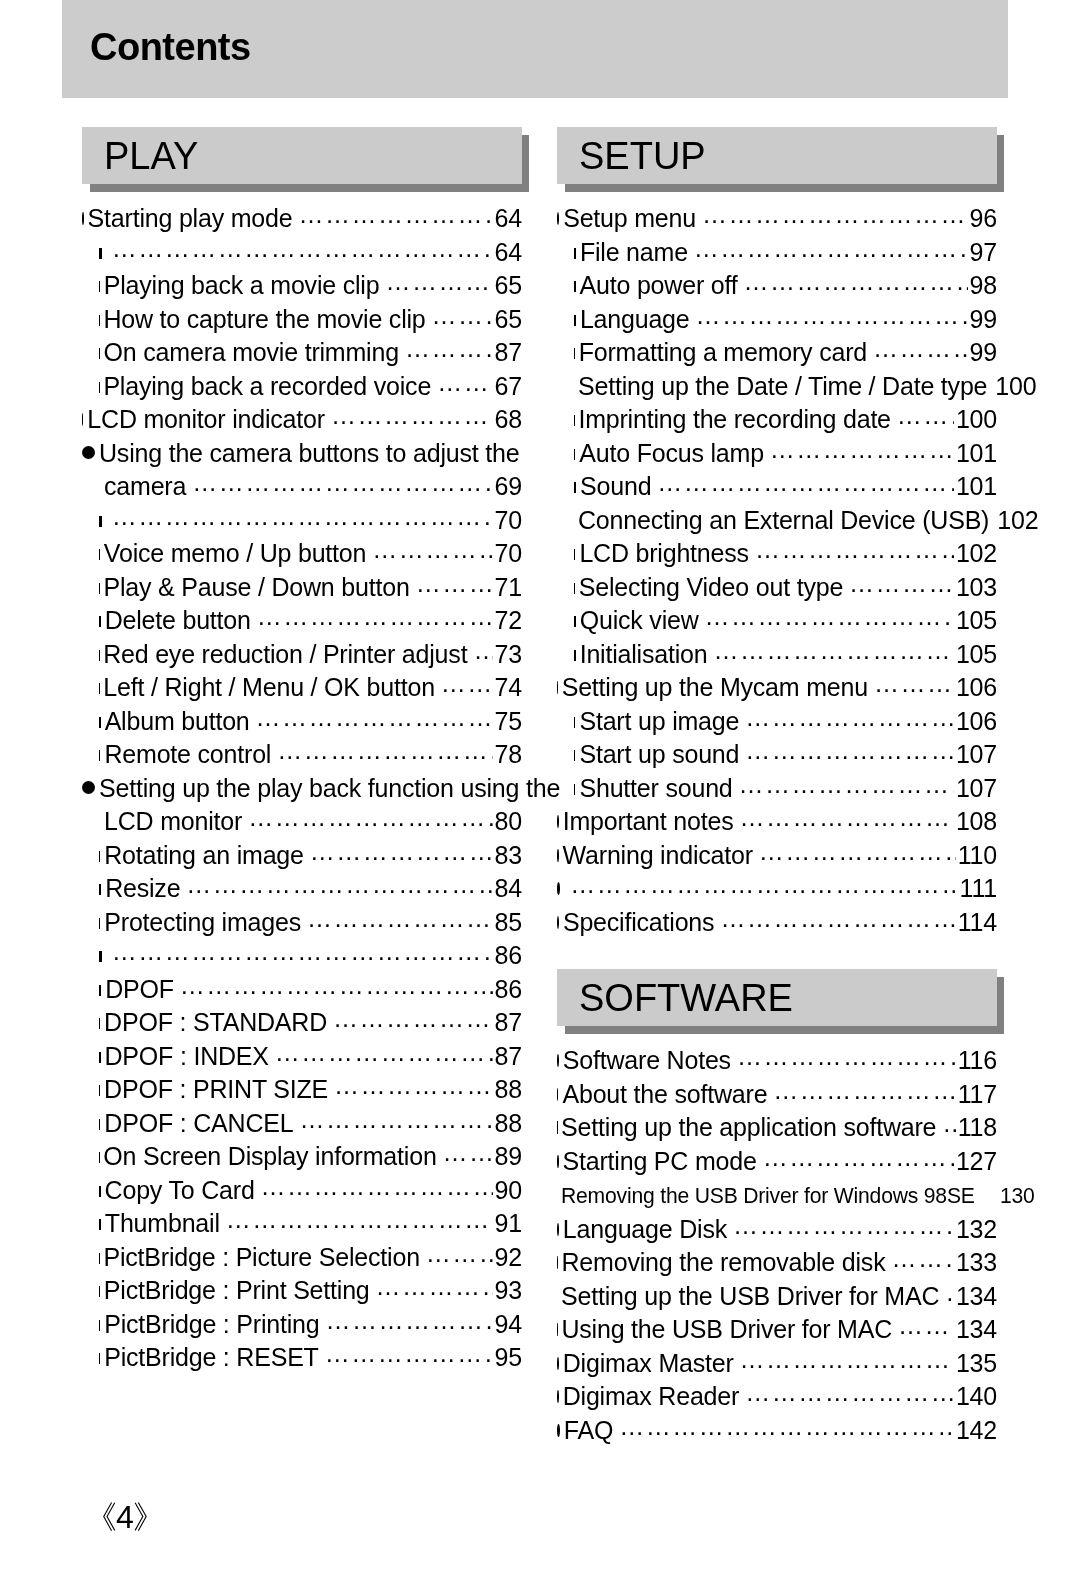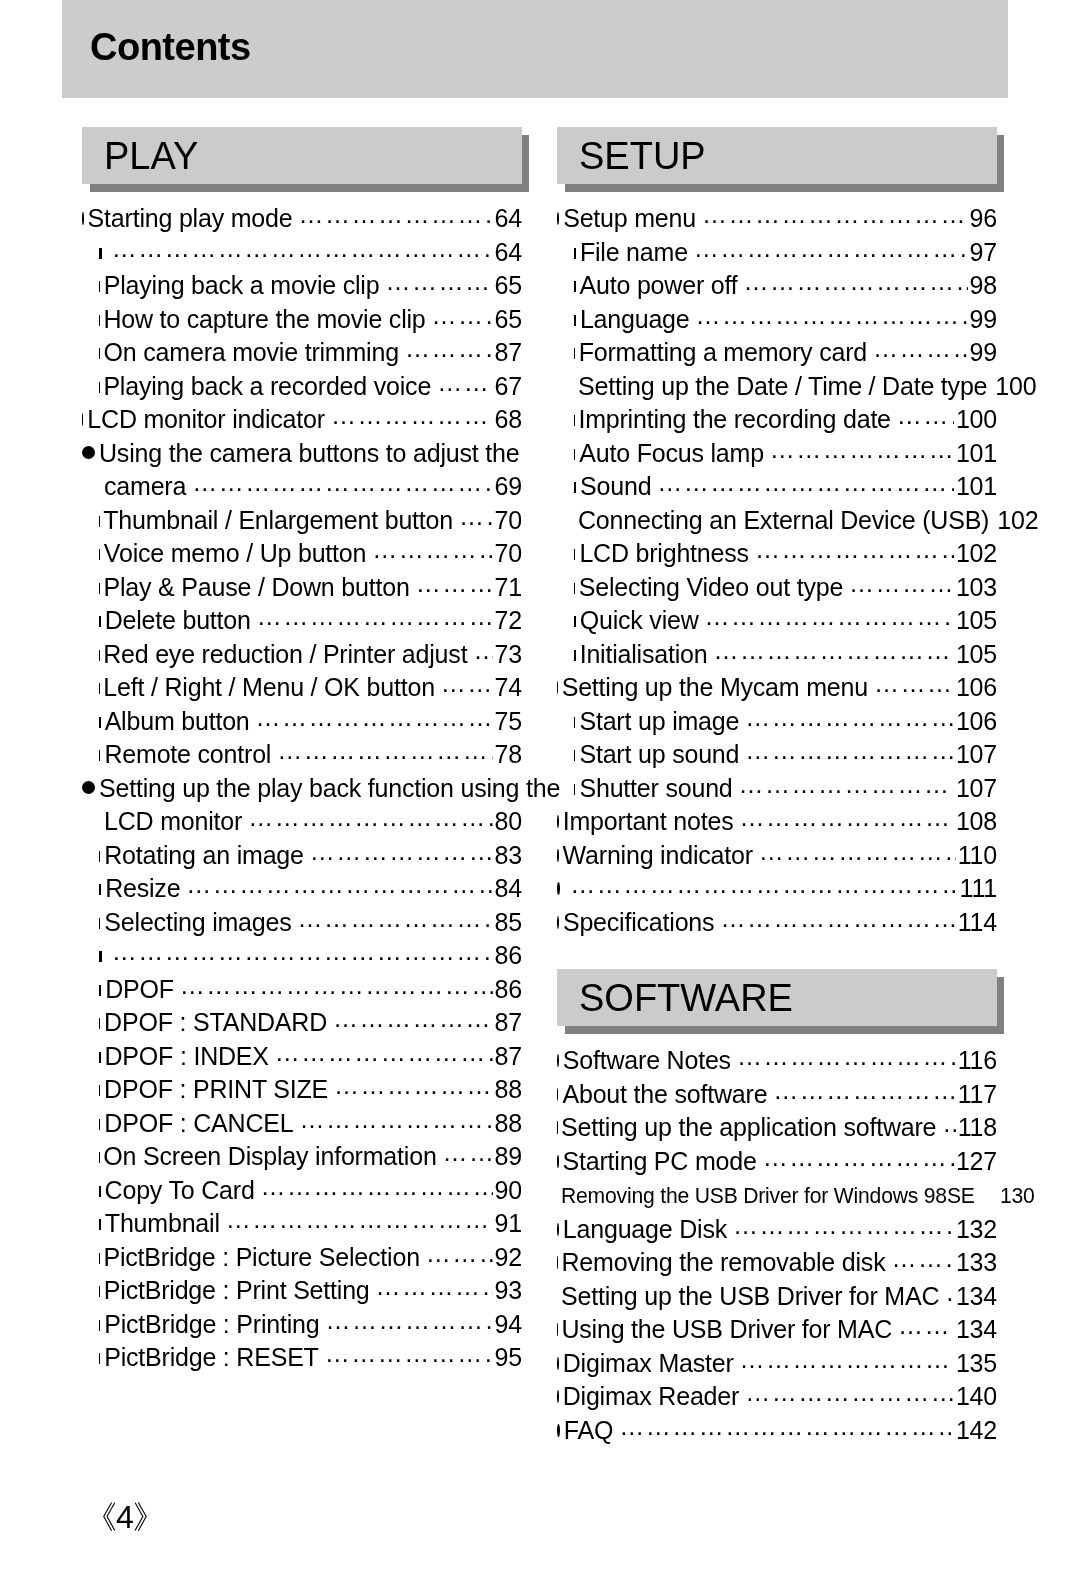--- a/index.html
+++ b/index.html
@@ -244,21 +244,20 @@
         <span class="first-line"><span class="bullet bullet-dot"></span><span class="entry-label">Using the camera buttons to adjust the</span></span>
         <span class="second-line">
           <span class="entry-label">camera</span>
           <span class="entry-leader">………………………………………………………………………………………………………………………………………………………………</span>
           <span class="entry-page">69</span>
         </span>
       </li>
       <li class="toc-entry lvl2">
         <span class="entry-row">
           <span class="bullet bullet-sq"></span>
-          <span class="entry-label">Thumbnail / Enlargement button</span>
           <span class="entry-leader">………………………………………………………………………………………………………………………………………………………………</span>
           <span class="entry-page">70</span>
         </span>
       </li>
       <li class="toc-entry lvl2">
         <span class="entry-row">
           <span class="bullet bullet-sq"></span>
           <span class="entry-label">Voice  memo / Up button</span>
           <span class="entry-leader">………………………………………………………………………………………………………………………………………………………………</span>
           <span class="entry-page">70</span>
@@ -332,21 +331,21 @@
         <span class="entry-row">
           <span class="bullet bullet-sq"></span>
           <span class="entry-label">Resize</span>
           <span class="entry-leader">………………………………………………………………………………………………………………………………………………………………</span>
           <span class="entry-page">84</span>
         </span>
       </li>
       <li class="toc-entry lvl2">
         <span class="entry-row">
           <span class="bullet bullet-sq"></span>
-          <span class="entry-label">Selecting images</span>
+          <span class="entry-label">Protecting images</span>
           <span class="entry-leader">………………………………………………………………………………………………………………………………………………………………</span>
           <span class="entry-page">85</span>
         </span>
       </li>
       <li class="toc-entry lvl2">
         <span class="entry-row">
           <span class="bullet bullet-sq"></span>
           <span class="entry-leader">………………………………………………………………………………………………………………………………………………………………</span>
           <span class="entry-page">86</span>
         </span>

